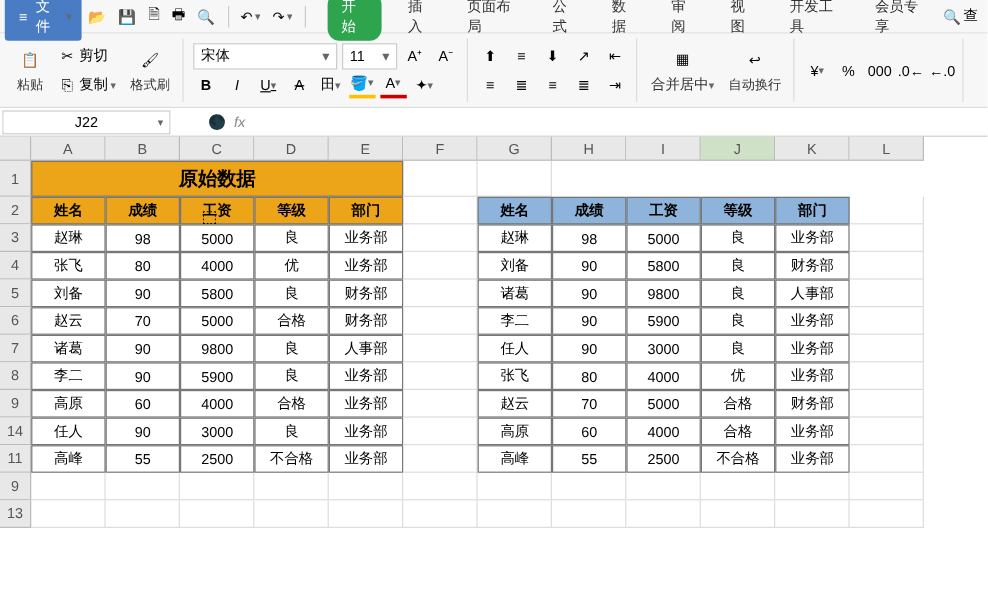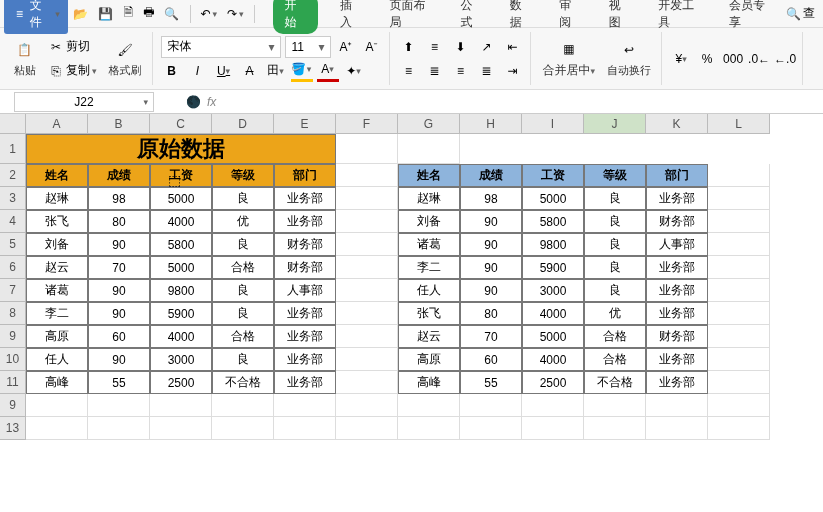--- a/index.html
+++ b/index.html
@@ -19,34 +19,34 @@
 .ribbon-lbl{font-size:11px;color:#333;}
 .ic{display:inline-flex;width:16px;height:16px;align-items:center;justify-content:center;}
 .ic-btn{padding:2px 4px;cursor:pointer;display:flex;align-items:center;gap:2px;border-radius:2px;}
 .dd{font-size:9px;color:#666;}
 .font-sel{border:1px solid #ccc;background:#fff;height:22px;padding:0 20px 0 6px;display:flex;align-items:center;position:relative;min-width:120px;}
 .font-sel.sz{min-width:46px;}
 .font-sel::after{content:"▾";position:absolute;right:5px;color:#666;}
 .fmt-btn{width:22px;height:22px;display:flex;align-items:center;justify-content:center;cursor:pointer;}
 .bold{font-weight:bold;}.ital{font-style:italic;}.und{text-decoration:underline;}
 .strike{text-decoration:line-through;}
-.namebox-row{display:flex;height:24px;border-bottom:1px solid #ccc;align-items:center;background:#fff;padding-left:12px;}
+.namebox-row{display:flex;height:24px;border-bottom:1px solid #ccc;align-items:center;background:#fff;}
 .namebox{width:140px;border:1px solid #ccc;margin:1px 2px;display:flex;align-items:center;position:relative;height:20px;}
 .namebox input{border:none;width:100%;padding:0 6px;text-align:center;outline:none;}
 .namebox::after{content:"▾";position:absolute;right:5px;color:#666;font-size:9px;}
 .fx-area{display:flex;align-items:center;gap:6px;padding-left:30px;color:#888;}
 .grid-wrap{position:relative;}
 .col-headers{display:flex;margin-left:26px;}
 .col-h{width:62px;height:20px;background:#e8e8e8;border-right:1px solid #bbb;border-bottom:1px solid #bbb;display:flex;align-items:center;justify-content:center;color:#555;}
 .col-h.sel{background:#cfe2c8;}
 .rows{display:flex;flex-direction:column;}
 .row{display:flex;}
 .row-h{width:26px;height:23px;background:#e8e8e8;border-right:1px solid #bbb;border-bottom:1px solid #bbb;display:flex;align-items:center;justify-content:center;color:#555;}
 .cell{width:62px;height:23px;border-right:1px solid #ddd;border-bottom:1px solid #ddd;display:flex;align-items:center;justify-content:center;position:relative;}
-.hdr-orange{background:#eca419;font-weight:bold;font-size:22px;border:1px solid #777;}
+.hdr-orange{background:#eca419;font-weight:bold;font-size:16px;border:1px solid #777;}
 .hdr-blue{background:#4a7cc4;font-weight:bold;font-size:17px;border:1px solid #777;}
 .th-orange{background:#eca419;font-weight:bold;border:1px solid #777;}
 .th-blue{background:#8eb4dc;font-weight:bold;border:1px solid #777;}
 .bd{border:1px solid #777;}
 .row1 .cell{height:30px;}
 .corner{width:26px;height:20px;background:#e8e8e8;border-right:1px solid #bbb;border-bottom:1px solid #bbb;position:absolute;left:0;top:0;}
 .cursor-ov{position:absolute;pointer-events:none;font-size:14px;}
 </style>
 </head>
 <body>
@@ -313,21 +313,21 @@
         <div class="cell bd">业务部</div>
         <div class="cell"></div>
         <div class="cell bd">赵云</div>
         <div class="cell bd">70</div>
         <div class="cell bd">5000</div>
         <div class="cell bd">合格</div>
         <div class="cell bd">财务部</div>
         <div class="cell"></div>
       </div>
       <div class="row">
-        <div class="row-h">10</div>
+        <div class="row-h">14</div>
         <div class="cell bd">任人</div>
         <div class="cell bd">90</div>
         <div class="cell bd">3000</div>
         <div class="cell bd">良</div>
         <div class="cell bd">业务部</div>
         <div class="cell"></div>
         <div class="cell bd">高原</div>
         <div class="cell bd">60</div>
         <div class="cell bd">4000</div>
         <div class="cell bd">合格</div>

